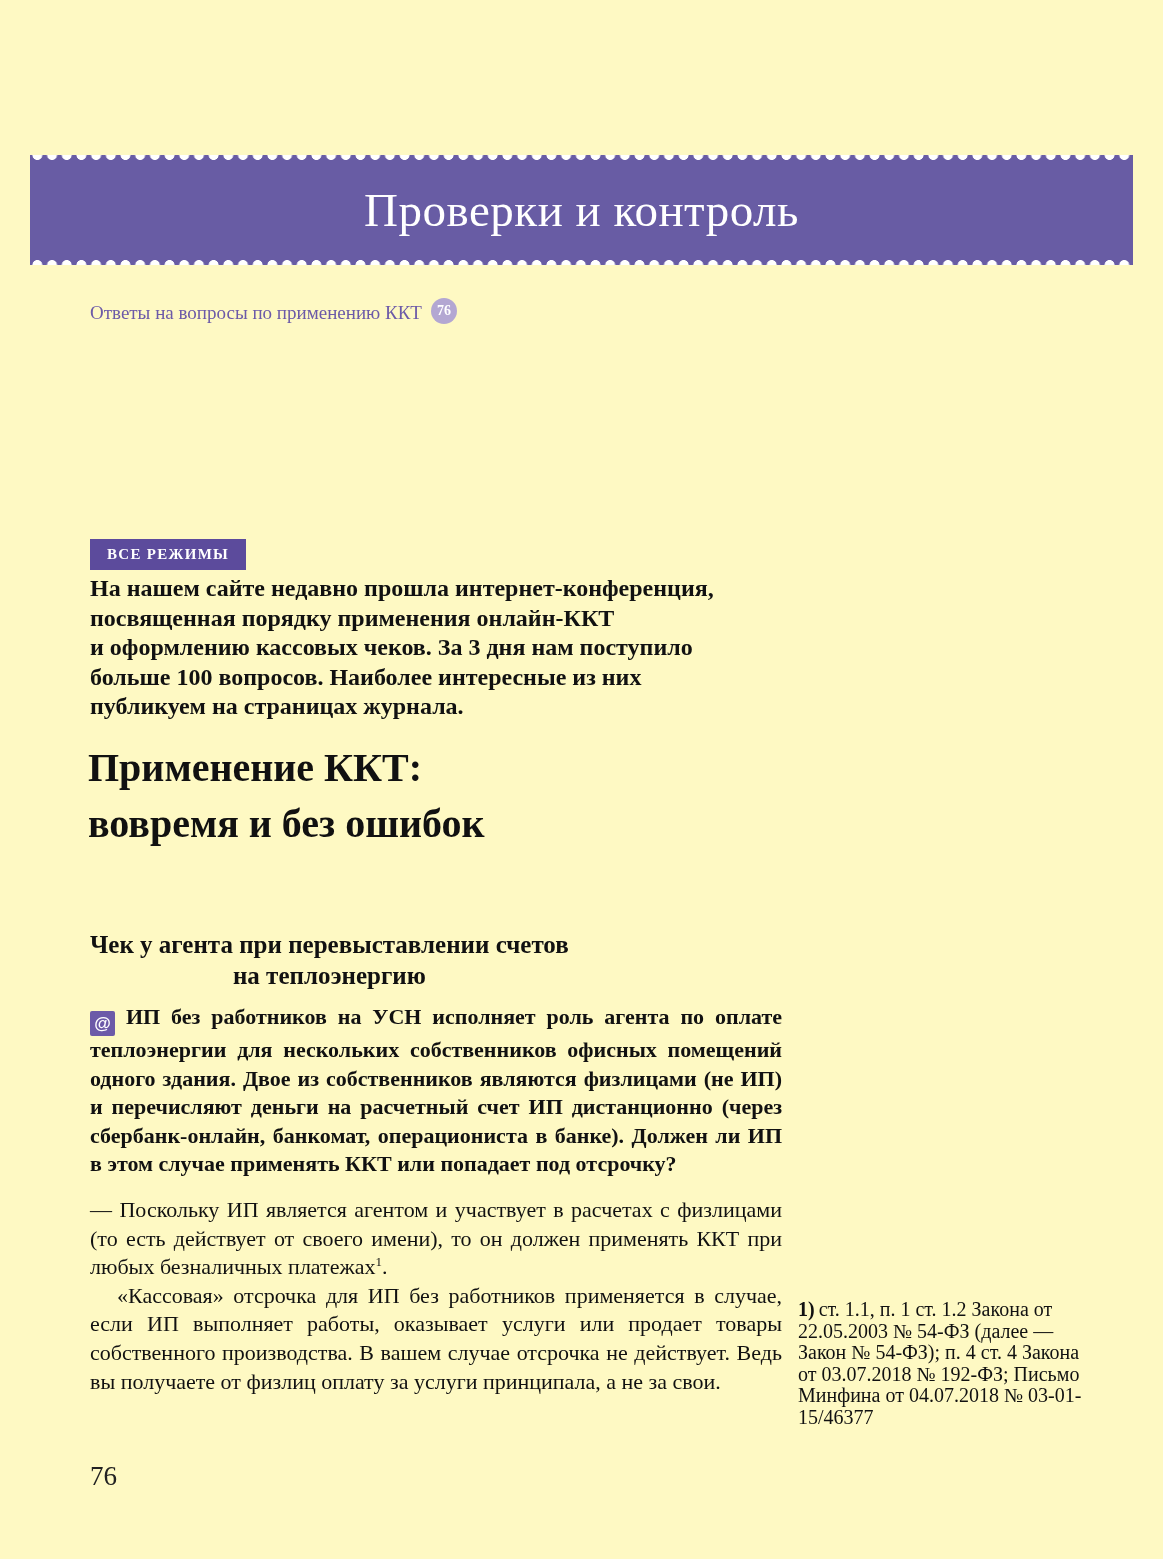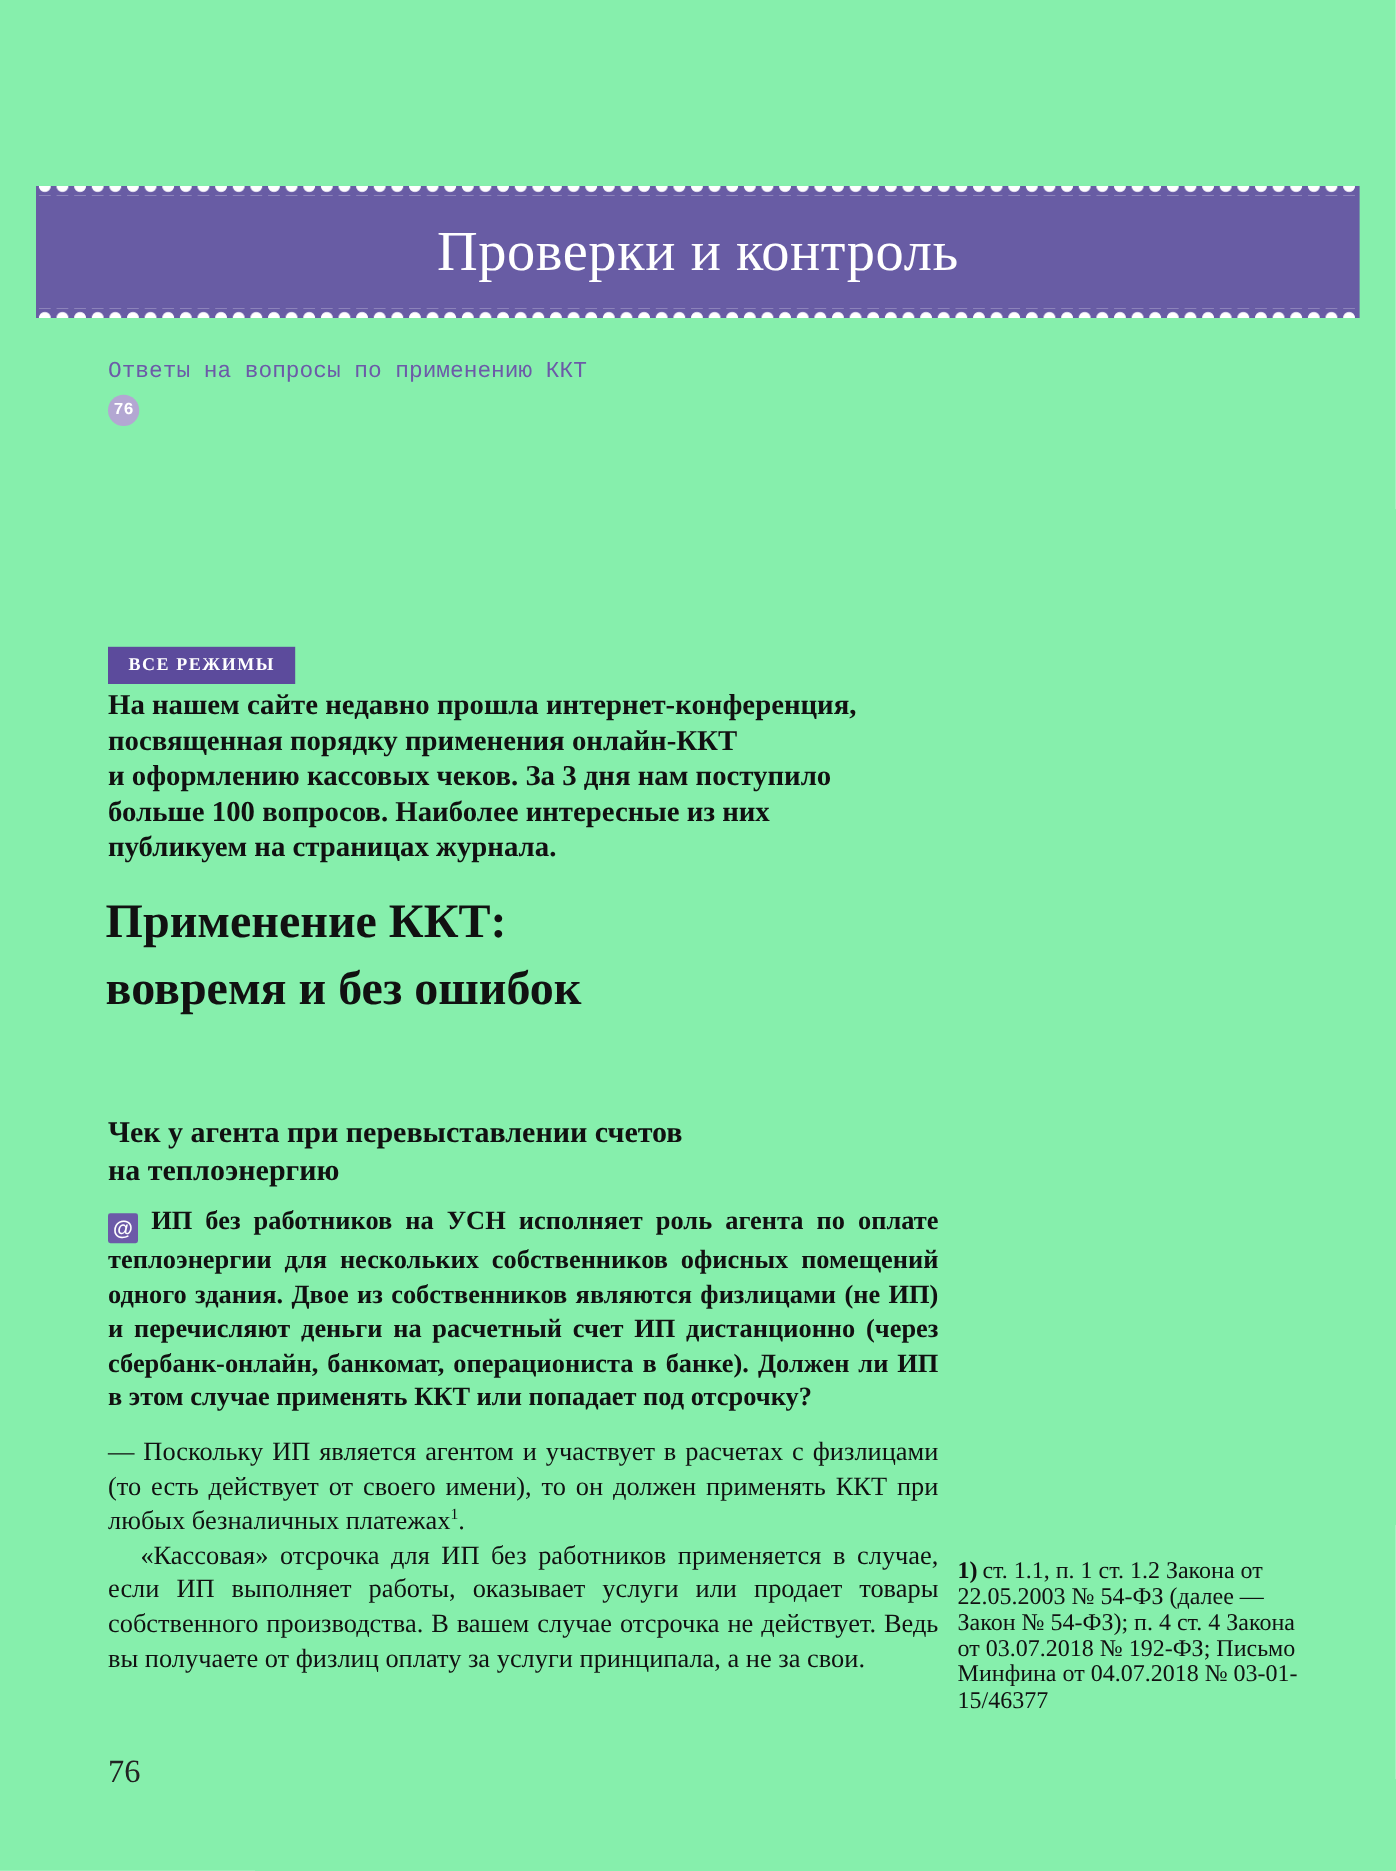--- a/index.html
+++ b/index.html
@@ -1,21 +1,21 @@
 <!DOCTYPE html>
 <html lang="ru" style="--banner: #685CA4; --badge: #5C4B9C; --accent: #6C5AA8; --badge-circle: #B3A7D2;"><head>
 <meta charset="utf-8">
 <style>
   html, body { margin: 0; padding: 0; }
   body { background: #ffffff; }
   .page {
     position: relative;
     width: 1163px;
     height: 1559px;
-    background: #86efac;
+    background: #fef9c3;
     overflow: hidden;
     font-family: "Liberation Serif", "DejaVu Serif", serif;
     color: #111111;
   }
 
   
   .banner {
     position: absolute;
     left: 30px; top: 155px;
     width: 1103px; height: 110px;
@@ -47,24 +47,23 @@
     text-align: center;
     line-height: 110px;
     white-space: nowrap;
   }
 
   
   .subtitle {
     position: absolute;
     left: 90px; top: 298px;
     display: flex;
-    align-items: flex-start;
+    align-items: flex-end;
     gap: 9px;
-    font-family: Liberation Mono, monospace;
-    flex-direction: column;
+    font-family: Liberation Serif, serif;
   }
   .subtitle-text {
     color: var(--accent, #6C5AA8);
     font-size: 19px;
   }
   .subtitle-badge {
     width: 26px; height: 26px;
     border-radius: 50%;
     background: var(--badge-circle, #B3A7D2);
     color: #ffffff;
@@ -115,20 +114,21 @@
 
   
   .section-heading {
     position: absolute;
     left: 90px; top: 929px;
     margin: 0;
     font-size: 25px;
     line-height: 31px;
     font-weight: bold;
     white-space: pre-line;
+    text-align: center;
   }
 
   
   .question {
     position: absolute;
     left: 90px; top: 1003px;
     width: 692px;
     margin: 0;
     font-size: 22px;
     line-height: 28.5px;

